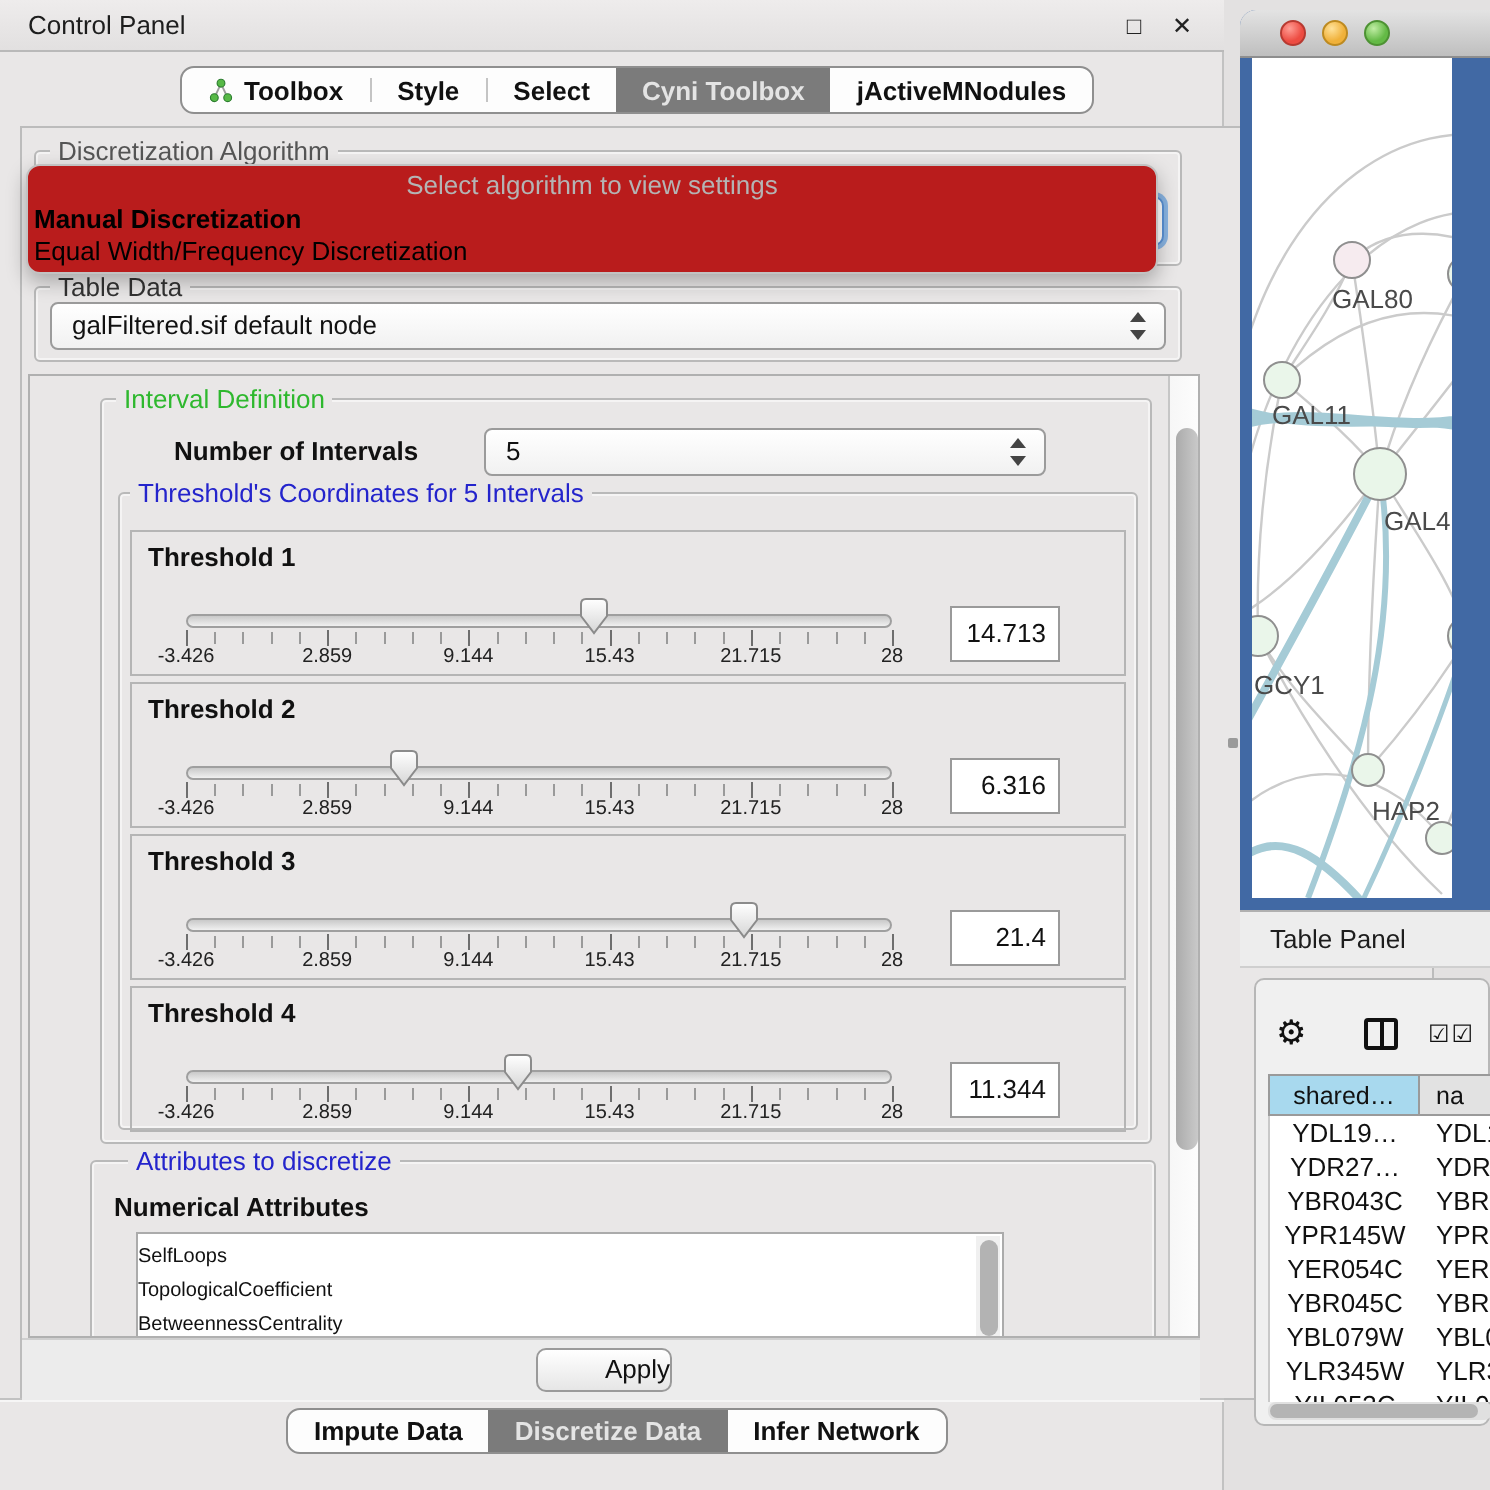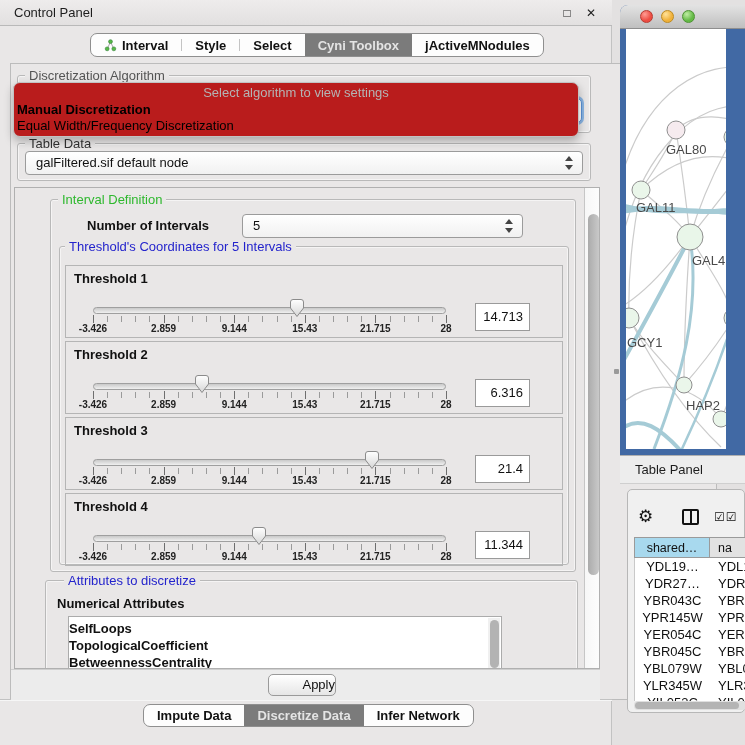--- a/index.html
+++ b/index.html
@@ -54,26 +54,26 @@
 
   .bold-label{position:absolute;font-size:13px;font-weight:bold;color:#111;white-space:nowrap;}
 
   
   .thr-box{position:relative;width:498px;height:73px;border:1px solid #b5b5b5;margin-bottom:3px;}
   .thr-label{position:absolute;left:8px;top:5px;font-size:13px;font-weight:bold;color:#111;}
   .thr-track{position:absolute;left:27px;top:41px;width:353px;height:7px;border:1px solid #9f9f9f;border-radius:4px;background:linear-gradient(#c9c9c9,#f0f0f0);}
   .thr-thumb{position:absolute;top:32px;z-index:2;}
   .thr-ticks{position:absolute;left:27px;top:50px;width:355px;height:6px;background:repeating-linear-gradient(to right,#9a9a9a 0 1px,transparent 1px 14.12px);}
   .thr-ticks-major{position:absolute;left:27px;top:49px;width:355px;height:8px;background:repeating-linear-gradient(to right,#6e6e6e 0 1px,transparent 1px 70.6px);}
-  .tick-label{position:absolute;top:57px;transform:translateX(-50%);font-size:10px;font-weight:bold;color:#222;white-space:nowrap;}
+  .tick-label{position:absolute;top:57px;transform:translateX(-50%);font-size:10px;font-weight:normal;color:#222;white-space:nowrap;}
   .thr-value{position:absolute;left:409px;top:37px;width:55px;height:28px;background:#fff;border:1px solid #9a9a9a;font-size:13px;line-height:26px;text-align:right;padding-right:6px;color:#111;}
 
   
   .attr-list{position:absolute;left:53px;top:428px;width:434px;height:58px;background:#fff;border:1px solid #ababab;padding-top:3px;overflow:hidden;}
-  .attr-item{font-size:13px;color:#111;line-height:17px;padding-left:0;font-weight:bold;}
+  .attr-item{font-size:10px;color:#111;line-height:17px;padding-left:0;}
   .attr-scroll{position:absolute;right:1px;top:1px;width:12px;height:54px;background:#f0f0f0;}
   .attr-thumb{position:absolute;left:1.5px;top:2px;width:9px;height:48px;border-radius:5px;background:#b3b3b3;}
 
   
   .bottombar{position:absolute;left:11px;top:668px;width:589px;height:31px;background:#ececec;border-top:1px solid #cfcfcf;z-index:3;}
   .apply-btn{position:absolute;left:257px;top:4px;width:68px;height:22px;border:1px solid #9a9a9a;border-radius:5px;background:linear-gradient(#ffffff,#e6e6e6);font-size:13px;text-align:right;line-height:20px;color:#111;}
   .groove{position:absolute;left:0;top:699px;width:612px;height:2px;border-top:1px solid #c2c2c2;border-bottom:1px solid #f6f6f6;}
 
   
   .netwin{position:absolute;left:620px;top:5px;width:125px;height:450px;background:#4169a4;border-radius:8px 0 0 0;}
@@ -123,21 +123,21 @@
     </div>
 
     <div class="tabbar tabbar-top" id="top-tabs">
         <span class="tab">
           <svg class="neticon" width="13" height="13" viewBox="0 0 14 14">
             <path d="M7,3 L3.5,10.5 M7,3 L10.5,10.5" stroke="#9e9e9e" stroke-width="1" fill="none"></path>
             <circle cx="7" cy="2.8" r="2.1" fill="#57b947" stroke="#2e7d32" stroke-width="0.6"></circle>
             <circle cx="3.4" cy="10.6" r="2.1" fill="#57b947" stroke="#2e7d32" stroke-width="0.6"></circle>
             <circle cx="10.6" cy="10.6" r="2.1" fill="#57b947" stroke="#2e7d32" stroke-width="0.6"></circle>
           </svg>
-          <span>Interval</span>
+          <span>Toolbox</span>
         </span>
         <span class="tab-sep"></span>
         <span class="tab">
           <span>Style</span>
         </span>
         <span class="tab-sep"></span>
         <span class="tab">
           <span>Select</span>
         </span>
         <span class="tab sel">

